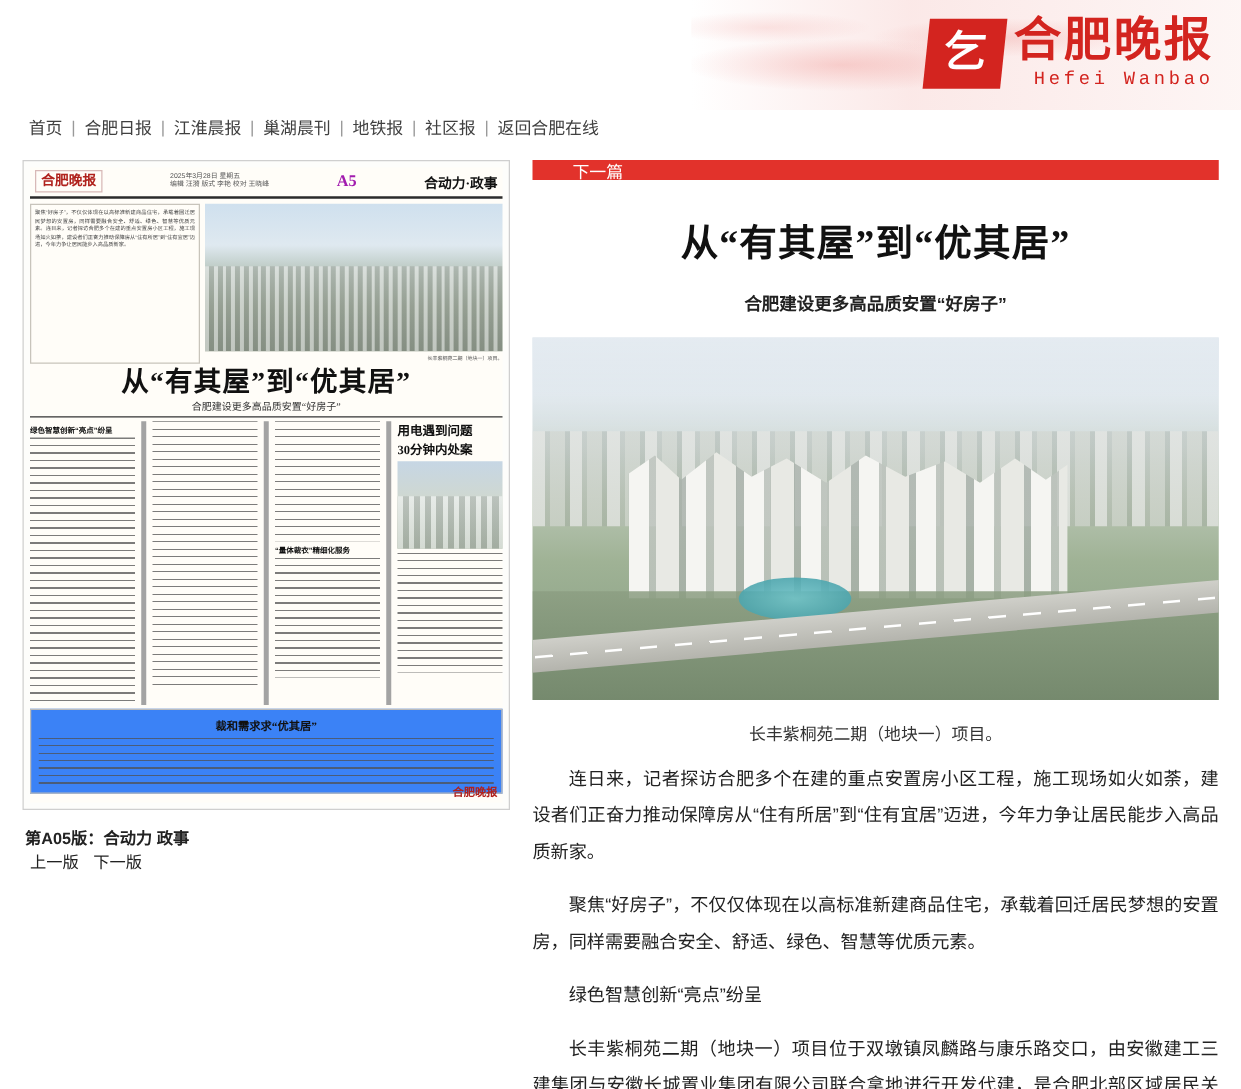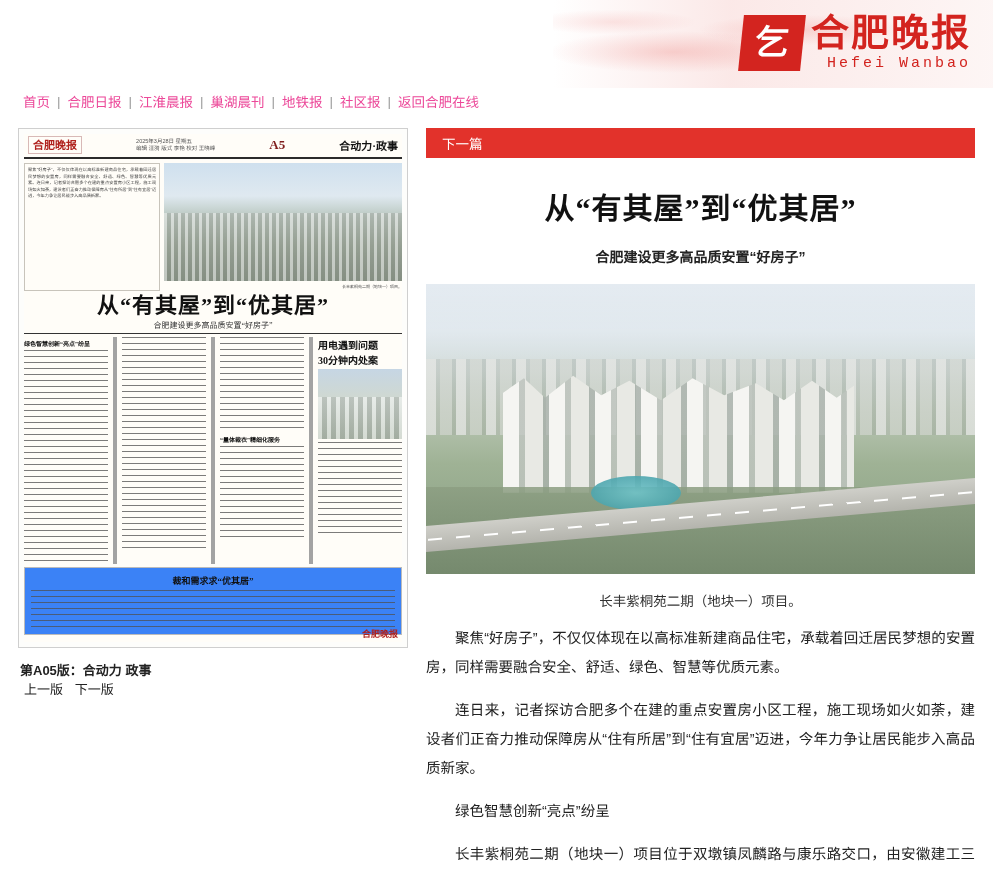--- a/index.html
+++ b/index.html
@@ -65,21 +65,21 @@
   .nav {
     padding: 0 0 0 16px;
     font-size: 13.5px;
     color: #333;
     height: 26px;
     display: flex;
     align-items: center;
     gap: 0;
   }
   .nav a {
-    color: #ec4899;
+    color: #404040;
     text-decoration: none;
     padding: 0 7px;
     white-space: nowrap;
   }
   .nav .sep { color: #999; }
 
   
   .content {
     display: flex;
     padding: 14px 18px 0 18px;
@@ -105,21 +105,21 @@
     padding: 2px 4px 3px 4px;
   }
   .p-nameplate {
     font-family: "Liberation Serif", "DejaVu Serif", serif;
     font-size: 11px; color: #b0221d; font-weight: bold;
     border: 1px solid #d8b9b7; padding: 2px 4px; line-height: 1.1;
   }
   .p-meta { font-size: 5.5px; color: #555; line-height: 1.35; }
   .p-pageno {
     font-family: "Liberation Serif", "DejaVu Serif", serif;
-    font-size: 13px; font-weight: bold; color: #7f1d1d;
+    font-size: 13px; font-weight: bold; color: #a21caf;
   }
   .p-section {
     font-size: 11px; font-weight: bold; color: #111;
     font-family: "Liberation Serif", "DejaVu Serif", serif;
   }
 
   .p-hero {
     margin: 4px 0 3px 0;
     display: flex; gap: 4px;
   }
@@ -203,23 +203,23 @@
     font-size: 13px; color: #222; padding: 12px 4px 0 2px; flex-direction: column;
   }
   .left-meta .edition { font-weight: bold; }
   .left-meta .pager a { color: #222; text-decoration: none; padding: 0 4px; }
 
   
   .right-col { flex: 1; min-width: 0; }
   .art-bar {
     background: #e2322b;
     color: #fff;
-    height: 30px;
+    height: 16px;
     display: flex; align-items: center; justify-content: space-between;
-    padding: 0 16px;
+    padding: 0 32px;
     font-size: 13.5px;
   }
   .art-bar .left-links a, .art-bar .right-tools a {
     color: #fff; text-decoration: none; margin-right: 14px; white-space: nowrap;
   }
   .art-bar .right-tools a:last-child { margin-right: 0; }
   .art-bar .right-tools { display: flex; align-items: center; }
   .speaker {
     display: inline-flex; align-items: center; gap: 4px;
   }
@@ -422,22 +422,22 @@
         <div class="haze"></div>
         <div class="sky-row"></div>
         <div class="towers"></div>
         <div class="ground"></div>
         <div class="pond"></div>
         <div class="road"></div>
       </div>
       <div class="art-photo-cap">长丰紫桐苑二期（地块一）项目。</div>
 
       <div class="art-body">
+        <p>连日来，记者探访合肥多个在建的重点安置房小区工程，施工现场如火如荼，建设者们正奋力推动保障房从“住有所居”到“住有宜居”迈进，今年力争让居民能步入高品质新家。</p>
         <p>聚焦“好房子”，不仅仅体现在以高标准新建商品住宅，承载着回迁居民梦想的安置房，同样需要融合安全、舒适、绿色、智慧等优质元素。</p>
-        <p>连日来，记者探访合肥多个在建的重点安置房小区工程，施工现场如火如荼，建设者们正奋力推动保障房从“住有所居”到“住有宜居”迈进，今年力争让居民能步入高品质新家。</p>
         <p>绿色智慧创新“亮点”纷呈</p>
         <p>长丰紫桐苑二期（地块一）项目位于双墩镇凤麟路与康乐路交口，由安徽建工三建集团与安徽长城置业集团有限公司联合拿地进行开发代建，是合肥北部区域居民关注的大型安置房项目。</p>
 
       </div>
 
     </div>
   </div>
 </div>
 
 </body></html>

